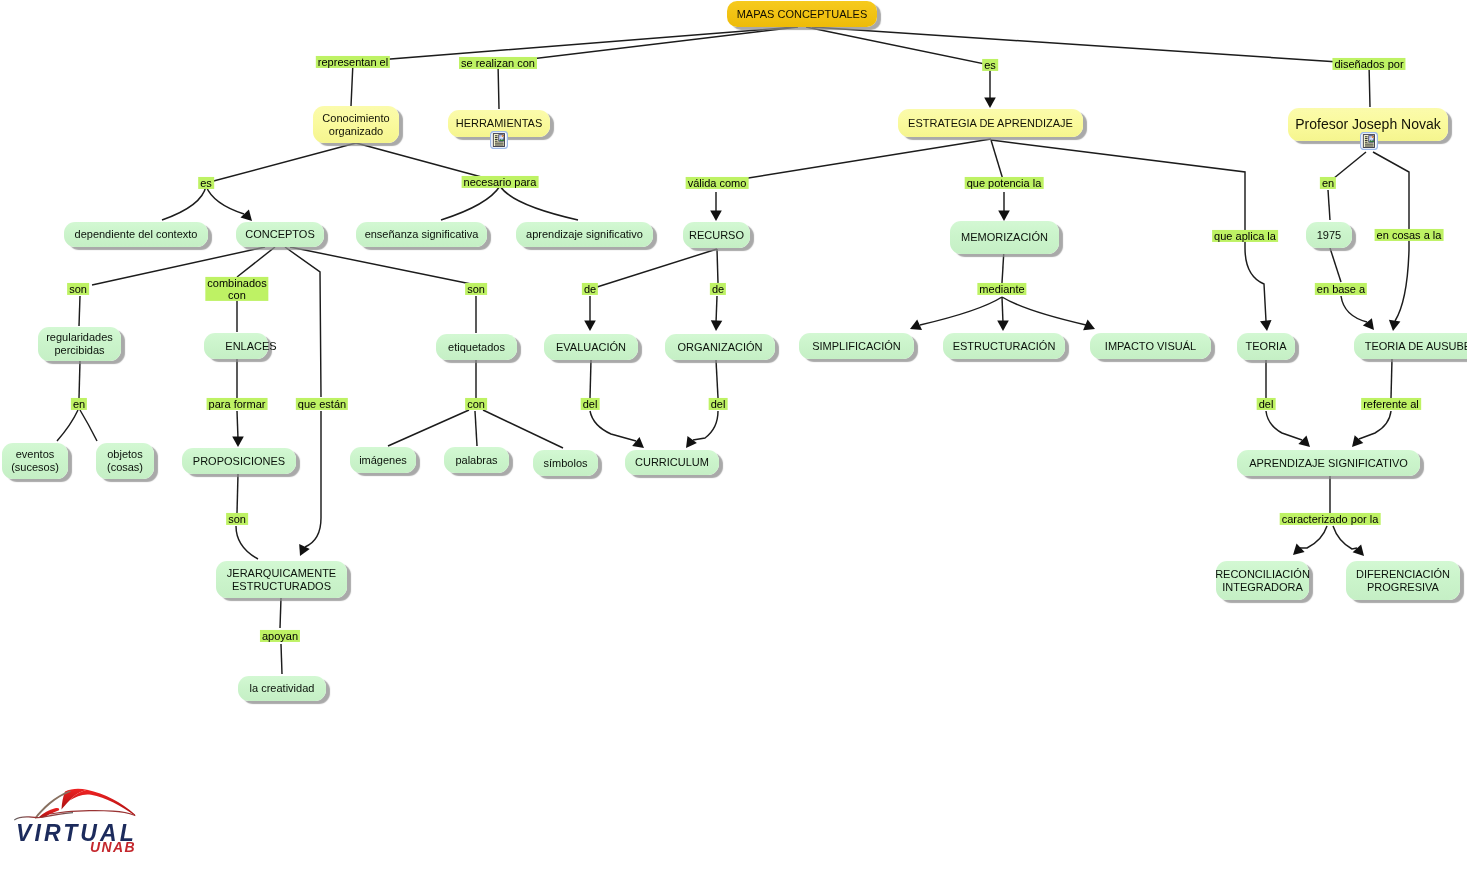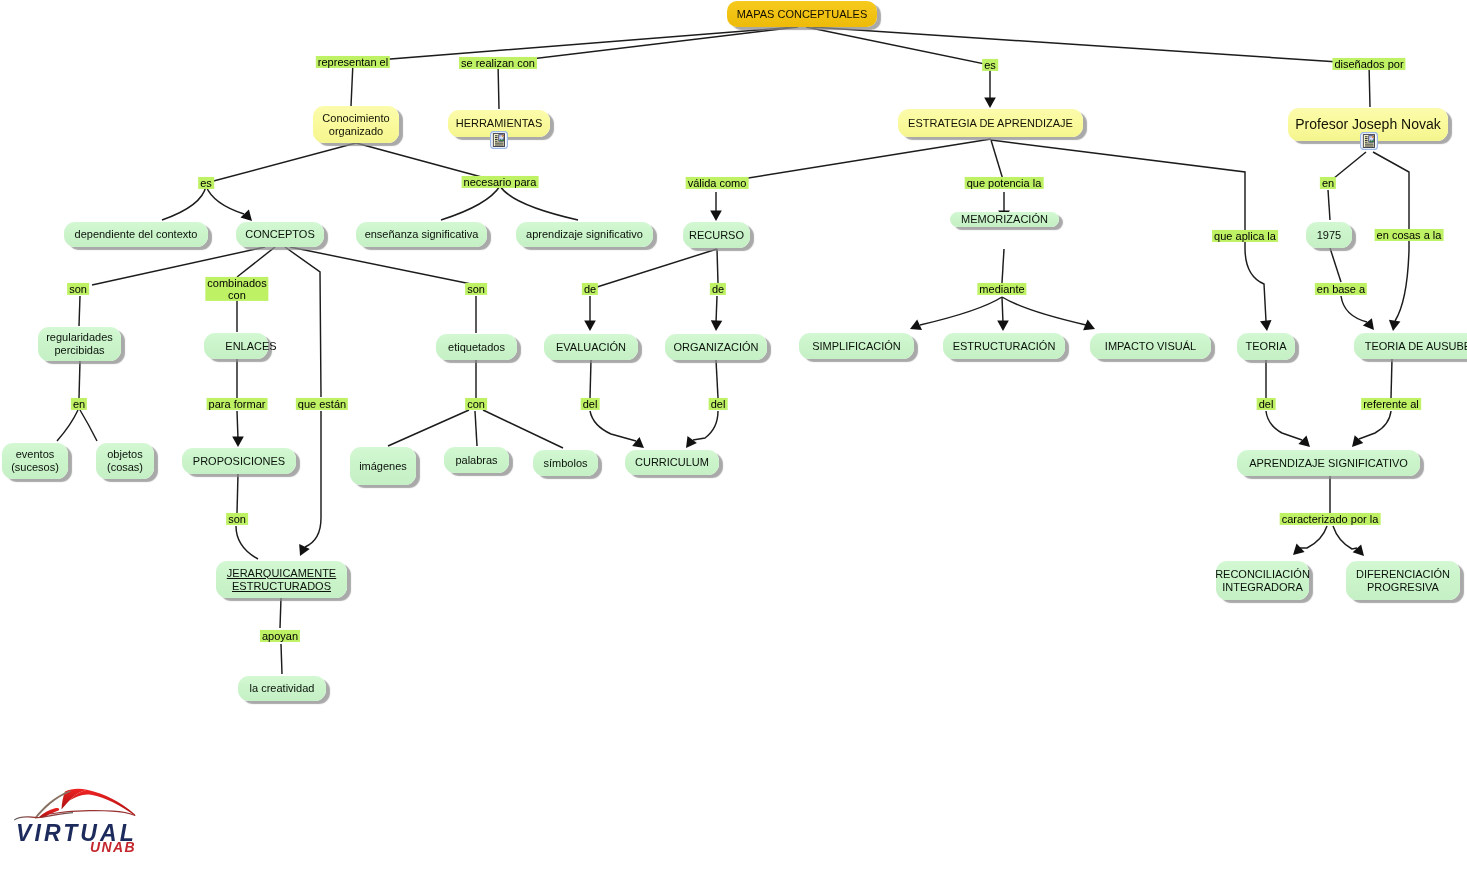--- a/index.html
+++ b/index.html
@@ -106,41 +106,41 @@
 <div class="node gold" style="left:727px;top:1px;width:150px;height:26px;font-size:11px;letter-spacing:0px;">MAPAS CONCEPTUALES</div>
 <div class="node yellow" style="left:313px;top:106px;width:86px;height:37px;font-size:11px;letter-spacing:0px;">Conocimiento<br>organizado</div>
 <div class="node yellow" style="left:448px;top:110px;width:102px;height:27px;font-size:11px;letter-spacing:0px;">HERRAMIENTAS</div>
 <div class="node yellow" style="left:898px;top:109px;width:185px;height:28px;font-size:11px;letter-spacing:0px;">ESTRATEGIA DE APRENDIZAJE</div>
 <div class="node yellow" style="left:1288px;top:108px;width:160px;height:33px;font-size:14px;letter-spacing:0px;">Profesor Joseph Novak</div>
 <div class="node green" style="left:64px;top:222px;width:144px;height:25px;font-size:11px;letter-spacing:0px;">dependiente del contexto</div>
 <div class="node green" style="left:236px;top:222px;width:88px;height:25px;font-size:11px;letter-spacing:0px;">CONCEPTOS</div>
 <div class="node green" style="left:356px;top:222px;width:131px;height:25px;font-size:11px;letter-spacing:0px;">enseñanza significativa</div>
 <div class="node green" style="left:516px;top:222px;width:137px;height:25px;font-size:11px;letter-spacing:0px;">aprendizaje significativo</div>
 <div class="node green" style="left:683px;top:222px;width:67px;height:26px;font-size:11px;letter-spacing:0px;text-align:right;">RECURSO</div>
-<div class="node green" style="left:950px;top:212px;width:109px;height:15px;font-size:11px;letter-spacing:0px;">MEMORIZACIÓN</div>
+<div class="node green" style="left:950px;top:221px;width:109px;height:33px;font-size:11px;letter-spacing:0px;">MEMORIZACIÓN</div>
 <div class="node green" style="left:1306px;top:222px;width:46px;height:26px;font-size:11px;letter-spacing:0px;">1975</div>
 <div class="node green" style="left:38px;top:327px;width:83px;height:34px;font-size:11px;letter-spacing:0px;">regularidades<br>percibidas</div>
 <div class="node green" style="left:204px;top:333px;width:64px;height:26px;font-size:11px;letter-spacing:0px;padding-left:30px;">ENLACES</div>
 <div class="node green" style="left:436px;top:334px;width:81px;height:26px;font-size:11px;letter-spacing:0px;">etiquetados</div>
 <div class="node green" style="left:544px;top:334px;width:94px;height:26px;font-size:11px;letter-spacing:0px;">EVALUACIÓN</div>
-<div class="node green" style="left:665px;top:334px;width:102px;height:26px;font-size:11px;letter-spacing:0px;">ORGANIZACIÓN</div>
+<div class="node green" style="left:665px;top:334px;width:110px;height:26px;font-size:11px;letter-spacing:0px;">ORGANIZACIÓN</div>
 <div class="node green" style="left:799px;top:333px;width:115px;height:26px;font-size:11px;letter-spacing:0px;">SIMPLIFICACIÓN</div>
 <div class="node green" style="left:943px;top:333px;width:122px;height:26px;font-size:11px;letter-spacing:0px;">ESTRUCTURACIÓN</div>
 <div class="node green" style="left:1090px;top:333px;width:121px;height:26px;font-size:11px;letter-spacing:0px;">IMPACTO VISUÁL</div>
 <div class="node green" style="left:1237px;top:333px;width:58px;height:27px;font-size:11px;letter-spacing:0px;">TEORIA</div>
 <div class="node green" style="left:1326px;top:333px;width:134px;height:26px;font-size:11px;letter-spacing:0px;margin-left:28px;">TEORIA DE AUSUBEL</div>
 <div class="node green" style="left:2px;top:443px;width:66px;height:36px;font-size:11px;letter-spacing:0px;">eventos<br>(sucesos)</div>
 <div class="node green" style="left:96px;top:443px;width:58px;height:36px;font-size:11px;letter-spacing:0px;">objetos<br>(cosas)</div>
 <div class="node green" style="left:182px;top:448px;width:114px;height:26px;font-size:11px;letter-spacing:0px;">PROPOSICIONES</div>
-<div class="node green" style="left:350px;top:447px;width:66px;height:38px;font-size:11px;letter-spacing:0px;">imágenes</div>
+<div class="node green" style="left:350px;top:447px;width:66px;height:26px;font-size:11px;letter-spacing:0px;">imágenes</div>
 <div class="node green" style="left:444px;top:447px;width:65px;height:26px;font-size:11px;letter-spacing:0px;">palabras</div>
 <div class="node green" style="left:533px;top:450px;width:65px;height:26px;font-size:11px;letter-spacing:0px;">símbolos</div>
 <div class="node green" style="left:625px;top:450px;width:94px;height:25px;font-size:11px;letter-spacing:0px;">CURRICULUM</div>
 <div class="node green" style="left:1237px;top:450px;width:183px;height:26px;font-size:11px;letter-spacing:0px;">APRENDIZAJE SIGNIFICATIVO</div>
-<div class="node green" style="left:216px;top:561px;width:131px;height:37px;font-size:11px;letter-spacing:0px;text-decoration:underline;">JERARQUICAMENTE<br>ESTRUCTURADOS</div>
+<div class="node green" style="left:216px;top:561px;width:131px;height:37px;font-size:11px;letter-spacing:0px;">JERARQUICAMENTE<br>ESTRUCTURADOS</div>
 <div class="node green" style="left:238px;top:676px;width:88px;height:25px;font-size:11px;letter-spacing:0px;">la creatividad</div>
 <div class="node green" style="left:1199px;top:561px;width:93px;height:39px;font-size:11px;letter-spacing:0px;margin-left:17px;">RECONCILIACIÓN<br>INTEGRADORA</div>
 <div class="node green" style="left:1346px;top:561px;width:114px;height:39px;font-size:11px;letter-spacing:0px;">DIFERENCIACIÓN<br>PROGRESIVA</div>
 <svg width="18" height="18" viewBox="0 0 18 18" style="position:absolute;left:490px;top:131px;">
 <rect x="0.6" y="0.6" width="16.8" height="16.8" rx="3" fill="#ffffff" stroke="#9db9e8" stroke-width="1.3"></rect>
 <rect x="3.3" y="2.6" width="11.2" height="12.9" fill="#fcfcd4" stroke="#333344" stroke-width="0.9"></rect>
 <rect x="4.9" y="4.3" width="2.7" height="1.0" fill="#222"></rect>
 <rect x="4.9" y="6.1" width="2.7" height="1.0" fill="#222"></rect>
 <rect x="4.9" y="7.9" width="2.7" height="1.0" fill="#222"></rect>
 <rect x="4.9" y="9.7" width="2.7" height="1.0" fill="#222"></rect>

